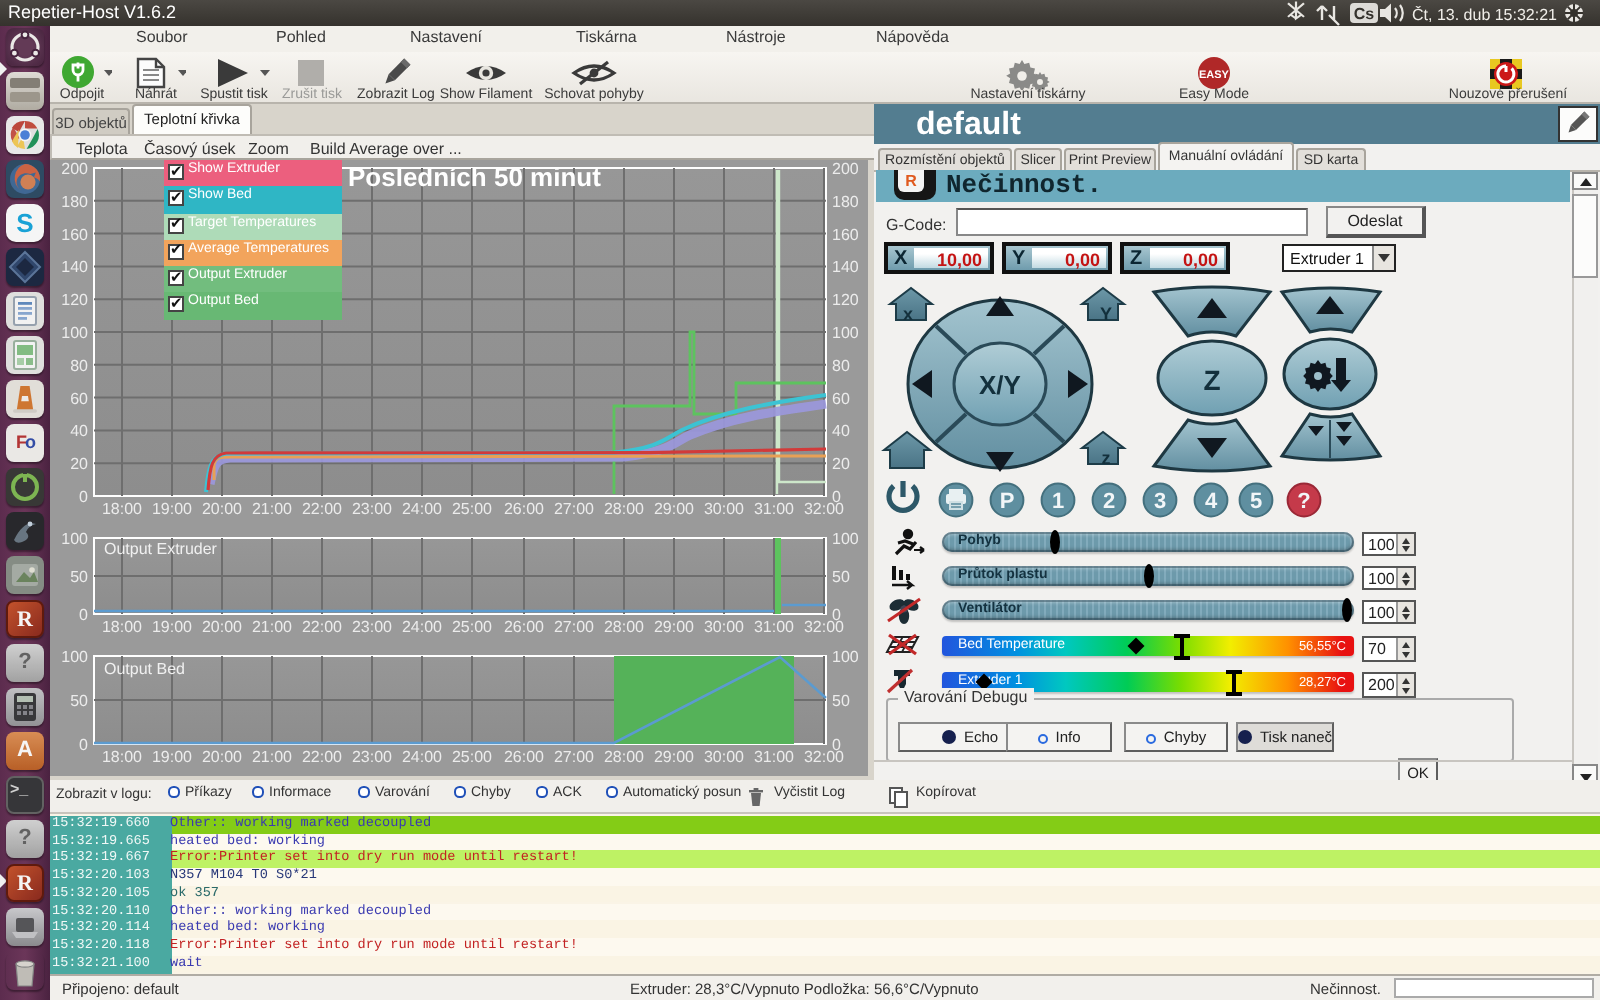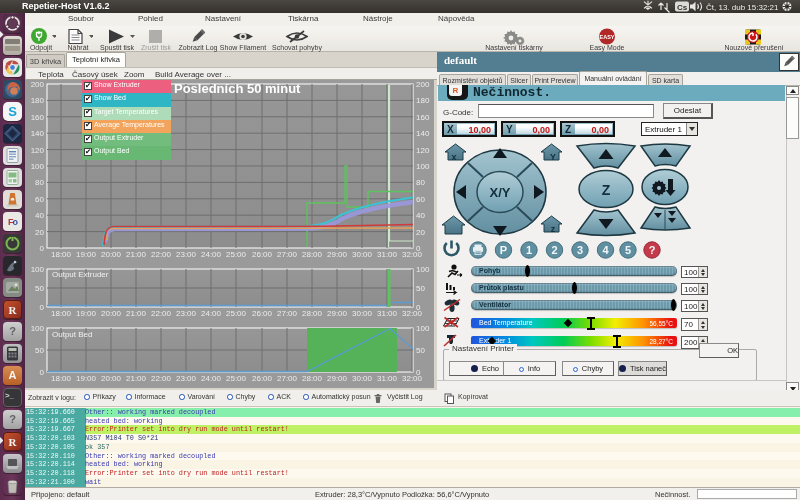--- a/index.html
+++ b/index.html
@@ -1,38 +1,38 @@
 <!DOCTYPE html>
 <html><head><meta charset="utf-8">
 <style>
 * { margin:0; padding:0; box-sizing:border-box; }
 html,body { width:800px; height:500px; overflow:hidden; }
 body { font-family:"Liberation Sans", sans-serif; background:#d8d4cb; position:relative; }
 .abs { position:absolute; }
 
 #toppanel { left:0; top:0; width:800px; height:13px; background:linear-gradient(#4b4843,#35322d); color:#eee; }
-#toppanel .title { position:absolute; left:22px; top:0px; font-size:9px; font-weight:bold; color:#fff; line-height:13px; }
+#toppanel .title { position:absolute; left:4px; top:0px; font-size:9px; font-weight:normal; color:#fff; line-height:13px; }
 #tray { position:absolute; right:4px; top:0; height:13px; color:#e8e6e2; font-size:9px; line-height:13px; }
 
 #launcher { left:0; top:13px; width:25px; height:487px; background:linear-gradient(90deg,#5c2c4e 0%,#6b3659 50%,#4a2240 100%); }
 .lico { filter:saturate(0.82) brightness(0.96); position:absolute; left:3px; width:19px; height:19px; border-radius:4px; font-size:10px; text-align:center; line-height:19px; font-weight:bold; box-shadow:0 1px 1px rgba(0,0,0,.4); }
 
 #menubar { left:25px; top:13px; width:775px; height:13px; background:#f2f0eb; font-size:8px; color:#3a3a3a; }
 #menubar span { position:absolute; top:1px; }
 #toolbar { left:25px; top:26px; width:775px; height:26px; background:linear-gradient(#f7f5f1,#e9e6e0); border-bottom:1px solid #b8b4ac; }
 .tbtn { position:absolute; text-align:center; font-size:7px; color:#3a3a3a; }
 .tbtn .ic { height:16px; margin-bottom:0px; }
 
 #tabrow { left:25px; top:52px; width:410px; height:15px; background:#d8d4cb; font-size:8px; }
 #chartmenu { left:25px; top:67px; width:489px; height:13px; background:#f1efeb; border:1px solid #c0bcb4; border-bottom:1px solid #a8a49c; font-size:8px; color:#333; }
 #chartarea { left:25px; top:80px; width:409px; height:308px; background:#989898; border-bottom:2px solid #55524e; }
 
 #rightpanel { left:437px; top:52px; width:363px; height:342px; background:#f2f1ef; border-bottom:2px solid #55524e; }
 #rphead { position:absolute; left:0; top:0; width:363px; height:20px; background:#537d90; }
-#rphead .t { position:absolute; left:7px; top:2px; color:#fff; font-family:Liberation Serif, serif; font-weight:bold; font-size:11px; }
+#rphead .t { position:absolute; left:21px; top:2px; color:#fff; font-family:Liberation Sans, sans-serif; font-weight:bold; font-size:16px; }
 
 #logpanel { left:25px; top:390px; width:775px; height:97px; background:#faf4e6; }
 #loghead { position:absolute; left:0; top:0; width:775px; height:17px; background:#f1efeb; border-bottom:1px solid #c8c4bc; font-size:7px; color:#333; }
 #statusbar { left:25px; top:487px; width:775px; height:13px; background:#f2f0ec; border-top:1px solid #b0aca4; font-size:7.5px; color:#333; }
 .mono { font-family:"Liberation Mono",monospace; }
 #legend .cb { display:inline-block; width:8px; height:8px; background:#fff; border:1px solid #444; margin:2px 2px 0 2px; vertical-align:top; position:relative; }
 #legend .cb:after { content:"\2714"; position:absolute; left:0px; top:-2.5px; font-size:7.5px; color:#111; }
 #legend .lt { white-space:nowrap; font-size:7px; color:#fff; vertical-align:top; display:inline-block; margin-top:1px; }
 
 .rtab { position:absolute; top:22px; height:12px; white-space:nowrap; overflow:hidden; font-size:7px; color:#333; background:#e2dfda; border:1px solid #a8a49c; border-bottom:none; border-radius:2px 2px 0 0; text-align:center; line-height:11px; }
@@ -240,21 +240,21 @@
           <text x="10" y="11" font-size="5.5" font-weight="bold" fill="#fff" text-anchor="middle" font-family="Liberation Sans">EASY</text>
         </svg></div>Easy Mode</div>
 <div class="tbtn" style="left:686px;top:2px;width:86px"><div class="ic"><svg width="24" height="17">
           <rect x="3" y="1.5" width="16" height="15" rx="2" fill="#1a1a1a"></rect>
           <path d="M3,1.5 h5 v5 h-5 z M14,1.5 h5 v5 h-5 z M3,11.5 h5 v5 h-5 z M14,11.5 h5 v5 h-5 z" fill="#e8c820"></path>
           <circle cx="11" cy="9" r="6" fill="#cc1818"></circle>
           <path d="M11,5 a4,4 0 1 0 2.8,1.2 M11,5 v3" stroke="#fff" stroke-width="1.5" fill="none"></path>
         </svg></div>Nouzové přerušení</div>
 </div>
 <div id="tabrow" class="abs">
-<div style="position:absolute;left:1px;top:2px;width:39px;height:13px;background:#d0ccc3;font-size:7.5px;border:1px solid #a8a49c;border-bottom:none;border-radius:2px 2px 0 0;text-align:center;color:#444;line-height:13px;">3D křivka</div>
+<div style="position:absolute;left:1px;top:2px;width:39px;height:13px;background:#d0ccc3;font-size:7.5px;border:1px solid #a8a49c;border-bottom:none;border-radius:2px 2px 0 0;text-align:center;color:#444;line-height:13px;">3D objektů</div>
 <div style="position:absolute;left:41px;top:0px;width:60px;height:15px;background:#fdfdfb;font-size:7.5px;border:1px solid #a8a49c;border-bottom:none;border-radius:2px 2px 0 0;text-align:center;color:#222;line-height:14px;">Teplotní křivka</div>
 </div>
 <div id="chartmenu" class="abs">
 <span style="position:absolute;left:12px;top:2px">Teplota</span>
 <span style="position:absolute;left:46px;top:2px">Časový úsek</span>
 <span style="position:absolute;left:98px;top:2px">Zoom</span>
 <span style="position:absolute;left:129px;top:2px">Build Average over ...</span>
 </div>
 <div id="chartarea" class="abs">
 <svg width="409" height="308" style="position:absolute;left:0;top:0">
@@ -697,26 +697,26 @@
 <span style="position:absolute;left:142px;top:-1.5px;width:8px;height:2px;background:#000;"></span>
 <span style="position:absolute;left:142px;bottom:-1.5px;width:8px;height:2px;background:#000;"></span>
 </div>
 <div class="spin" style="height:13px;">
         <span class="num">200</span>
         <span class="ud"></span>
       </div>
 </div>
 
 <div style="position:absolute;left:6px;top:297px;width:314px;height:32px;border:1px solid #aaa;border-radius:2px;"></div>
-<span style="position:absolute;left:12px;top:292px;font-size:8px;color:#333;background:#f2f1ef;padding:0 3px;">Nastavení Printer</span>
+<span style="position:absolute;left:12px;top:292px;font-size:8px;color:#333;background:#f2f1ef;padding:0 3px;">Varování Debugu</span>
 <div class="dbtn" style="left:12px;top:309px;width:72px;line-height:13px;"><span class="c" style="background:#16204e;"></span>Echo</div>
 <div class="dbtn" style="left:66px;top:309px;width:53px;line-height:13px;"><span class="c" style="border:1.5px solid #2a6adf;width:5px;height:5px;"></span>Info</div>
 <div class="dbtn" style="left:125px;top:309px;width:52px;line-height:13px;"><span class="c" style="border:1.5px solid #2a6adf;width:5px;height:5px;"></span>Chyby</div>
 <div class="dbtn" style="left:181px;top:309px;width:49px;line-height:13px;background:#dedcd8;"><span class="c" style="background:#16204e;"></span>Tisk nanečisto</div>
-<div class="dbtn" style="left:262px;top:291px;width:40px;line-height:13px;text-align:right;">OK</div>
+<div class="dbtn" style="left:262px;top:327px;width:20px;line-height:13px;">OK</div>
 
 <div style="position:absolute;left:349px;top:34px;width:13px;height:306px;background:#f1f0ee;border-left:1px solid #c8c5c0;"></div>
 <div style="position:absolute;left:349px;top:34px;width:13px;height:9px;background:#fafaf9;border:1px solid #888;">
       <div style="position:absolute;left:2.5px;top:2px;border-left:3.5px solid transparent;border-right:3.5px solid transparent;border-bottom:4px solid #222;"></div>
     </div>
 <div style="position:absolute;left:349px;top:45px;width:13px;height:42px;background:#fcfcfb;border:1px solid #999;"></div>
 <div style="position:absolute;left:349px;top:330px;width:13px;height:10px;background:#fafaf9;border:1px solid #888;">
       <div style="position:absolute;left:3px;top:4px;border-left:3.5px solid transparent;border-right:3.5px solid transparent;border-top:4px solid #222;"></div>
     </div>
 <div style="position:absolute;left:0px;top:328px;width:349px;height:1px;background:#c8c5c0;"></div>
@@ -736,21 +736,21 @@
         <rect x="3.8" y="1" width="2.4" height="1.2" fill="#666"></rect>
       </svg>
 <span class="logbtn" style="left:362px;">Vyčistit Log</span>
 <svg width="11" height="11" style="position:absolute;left:419px;top:3px;">
         <rect x="1" y="1" width="6" height="7.5" fill="#fff" stroke="#555" stroke-width="1"></rect>
         <rect x="3.5" y="3" width="6" height="7.5" fill="#fff" stroke="#555" stroke-width="1"></rect>
       </svg>
 <span class="logbtn" style="left:433px;">Kopírovat</span>
 </div>
 <div class="mono">
-<div class="lrow" style="top:18px;background:#86efac;"><span class="ts">15:32:19.660</span><span class="msg" style="color:#3a3ab0;">Other:: working marked decoupled</span></div>
+<div class="lrow" style="top:18px;background:#84cc16;"><span class="ts">15:32:19.660</span><span class="msg" style="color:#3a3ab0;">Other:: working marked decoupled</span></div>
 <div class="lrow" style="top:26.7px;background:#fdf9ef;"><span class="ts">15:32:19.665</span><span class="msg" style="color:#3a3ab0;">heated bed: working</span></div>
 <div class="lrow" style="top:35.4px;background:#bef264;"><span class="ts">15:32:19.667</span><span class="msg" style="color:#c22222;">Error:Printer set into dry run mode until restart!</span></div>
 <div class="lrow" style="top:44.1px;background:#fdf9ef;"><span class="ts">15:32:20.103</span><span class="msg" style="color:#283878;">N357 M104 T0 S0*21</span></div>
 <div class="lrow" style="top:52.8px;background:#faf4e4;"><span class="ts">15:32:20.105</span><span class="msg" style="color:#2a6a6a;">ok 357</span></div>
 <div class="lrow" style="top:61.5px;background:#fdf9ef;"><span class="ts">15:32:20.110</span><span class="msg" style="color:#3a3ab0;">Other:: working marked decoupled</span></div>
 <div class="lrow" style="top:70.2px;background:#faf4e4;"><span class="ts">15:32:20.114</span><span class="msg" style="color:#3a3ab0;">heated bed: working</span></div>
 <div class="lrow" style="top:78.9px;background:#fdf9ef;"><span class="ts">15:32:20.118</span><span class="msg" style="color:#c22222;">Error:Printer set into dry run mode until restart!</span></div>
 <div class="lrow" style="top:87.6px;background:#faf4e4;"><span class="ts">15:32:21.100</span><span class="msg" style="color:#3a3ab0;">wait</span></div>
 </div>
 </div>

